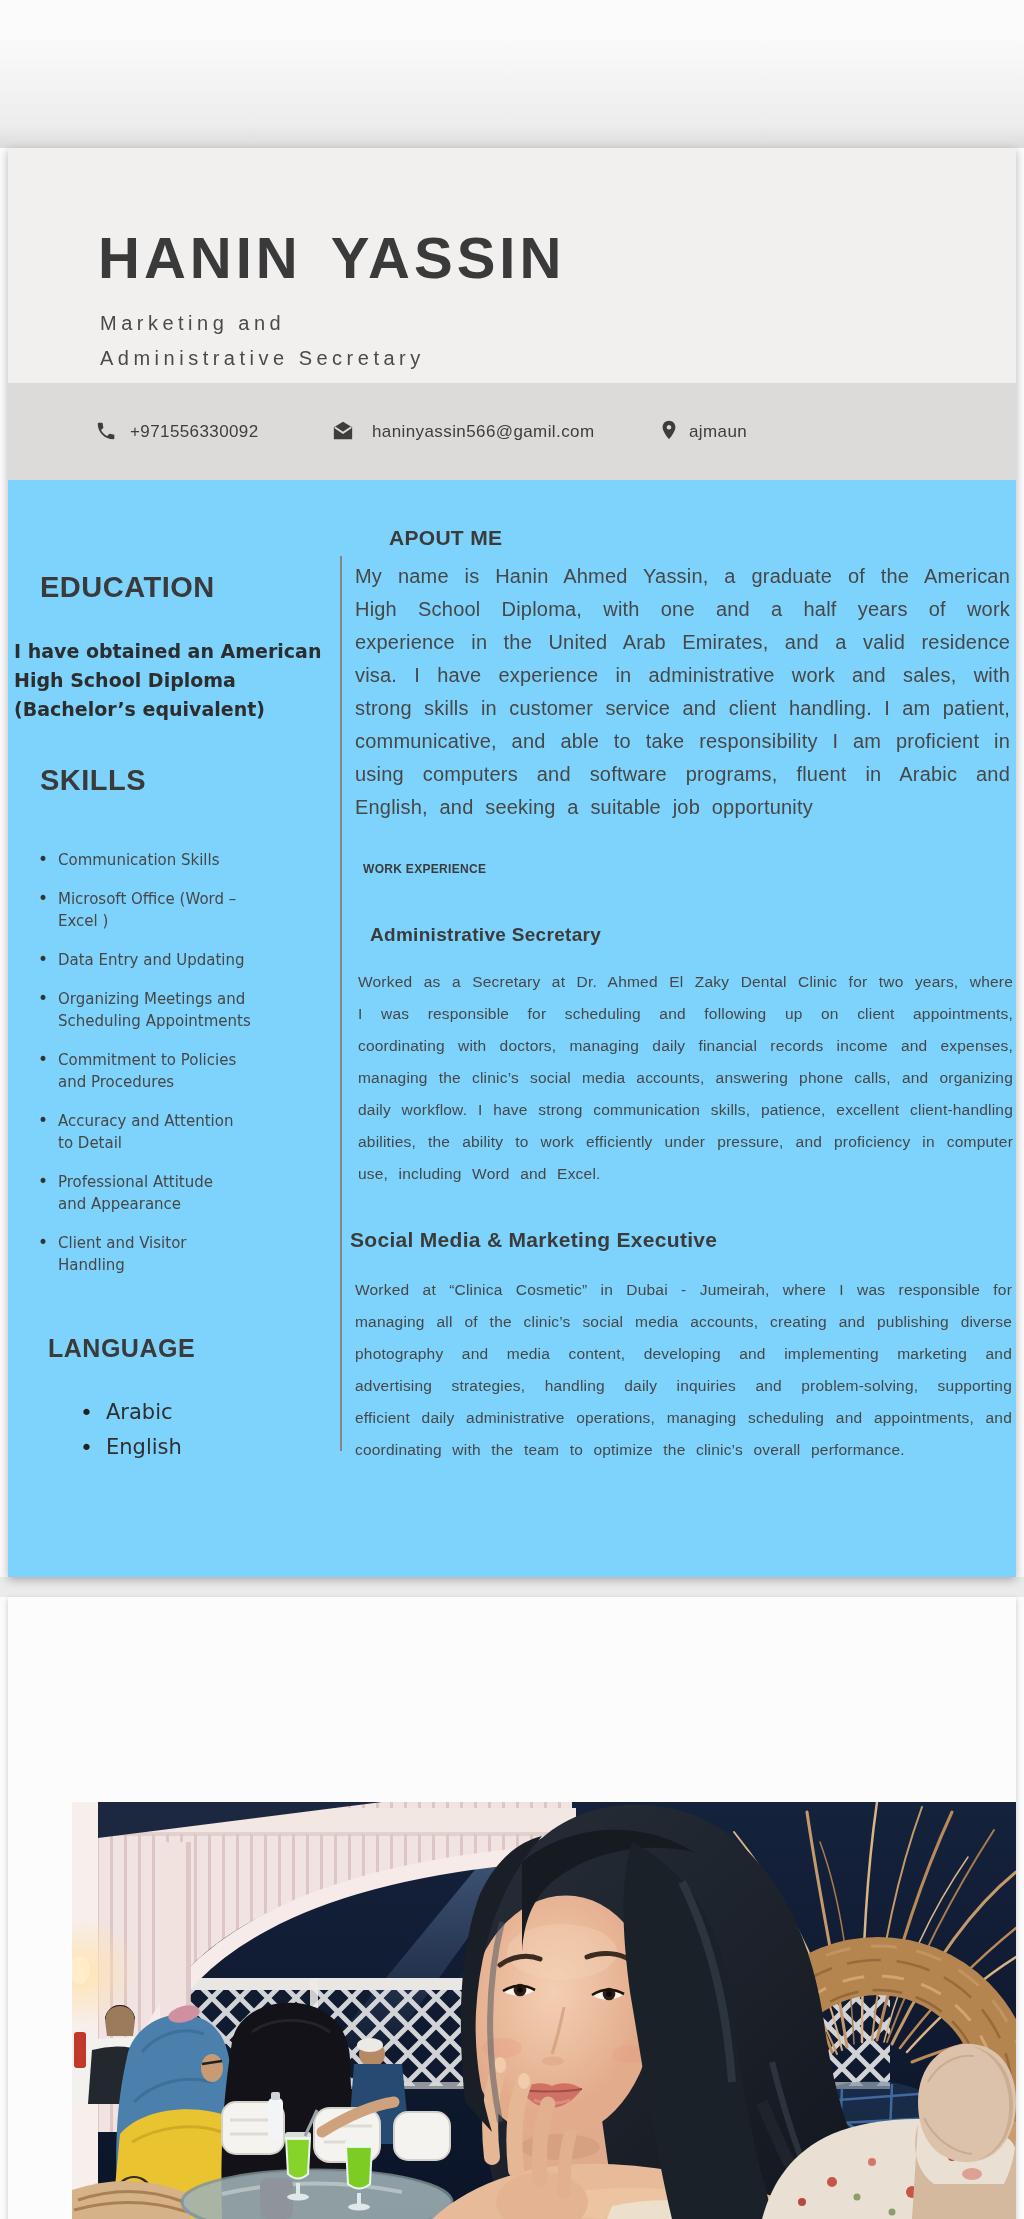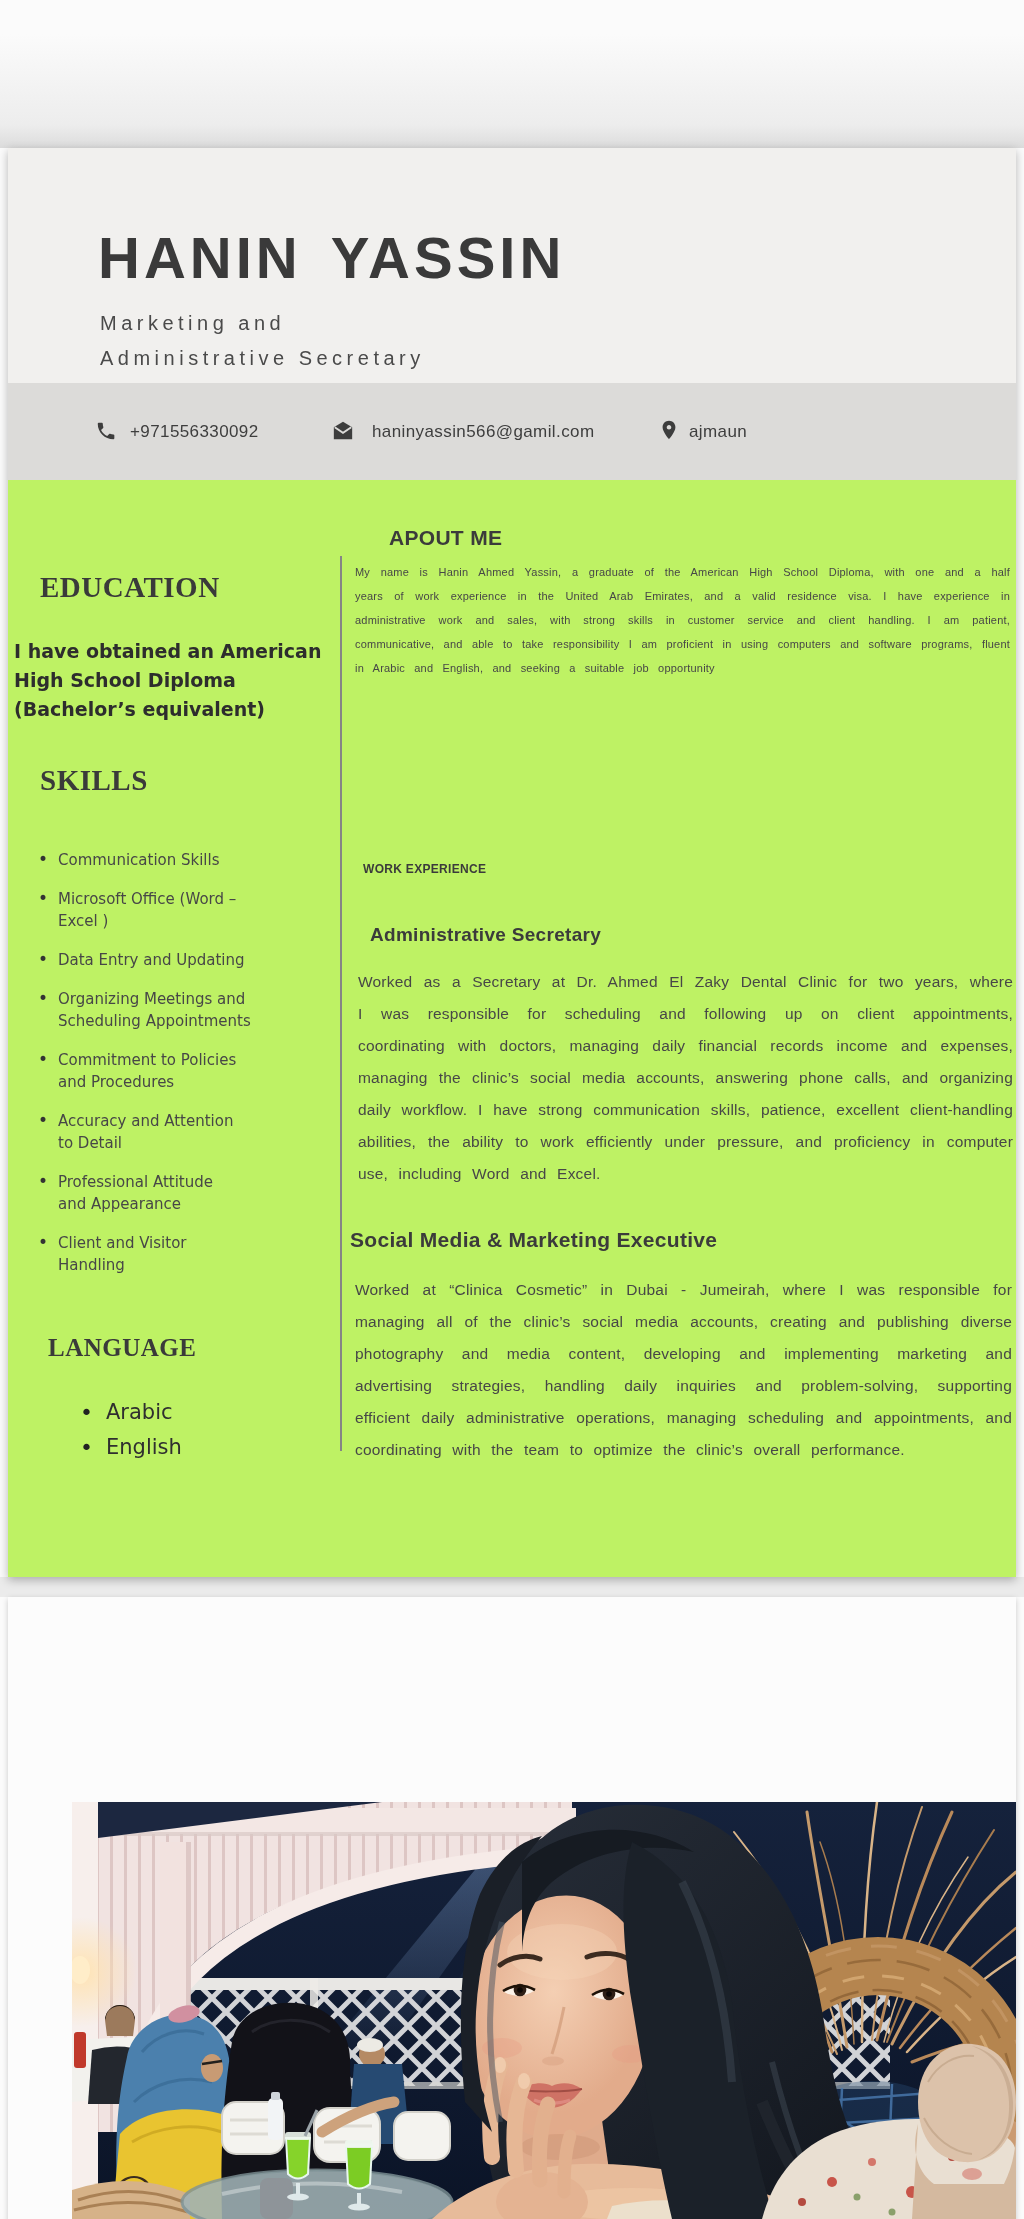--- a/index.html
+++ b/index.html
@@ -4,48 +4,48 @@
 <style>
   html,body{margin:0;padding:0;background:#fbfbfb;}
   body{width:1024px;height:2219px;overflow:hidden;font-family:"Liberation Sans",sans-serif;}
   .stage{position:relative;width:1024px;height:2219px;}
   .abs{position:absolute;}
   
   .top-shade{left:0;top:34px;width:1024px;height:114px;
     background:linear-gradient(180deg,rgba(250,250,250,0) 0%,rgba(229,229,229,.65) 80%,rgba(214,214,214,.85) 100%);}
   .page-gap{left:0;top:1577px;width:1024px;height:20px;background:#ebebeb;}
   
-  .page1{left:8px;top:148px;width:1008px;height:1429px;background:#bef264;box-shadow:0 3px 9px rgba(0,0,0,.28);}
+  .page1{left:8px;top:148px;width:1008px;height:1429px;background:#7dd3fc;box-shadow:0 3px 9px rgba(0,0,0,.28);}
   .header{left:0;top:0;width:1008px;height:235px;background:#f1f0ee;}
   .contactbar{left:0;top:235px;width:1008px;height:97px;background:#dcdbd9;}
   .name{left:90px;top:76px;font-size:58px;font-weight:bold;letter-spacing:4px;word-spacing:10px;color:#3a3a3a;}
   .subtitle{left:92px;top:158px;font-size:20px;letter-spacing:4.5px;line-height:35px;color:#4a4a4a;white-space:pre-line;}
   .c-icon{width:22px;height:22px;}
   .c-icon svg{width:22px;height:22px;display:block;}
   .c-text{font-size:17px;color:#3e3e3e;letter-spacing:.4px;}
   .divider{left:332px;top:408px;width:2px;height:895px;background:#858585;}
   
-  .h-left{font-family:Liberation Serif, serif;font-weight:bold;color:#3a3a3a;}
+  .h-left{font-family:Liberation Sans, sans-serif;font-weight:bold;color:#3a3a3a;}
   .edu-head{left:32px;top:423px;font-size:29px;letter-spacing:.5px;}
   .edu-text{left:6px;top:489px;width:320px;font-family:"DejaVu Sans",sans-serif;font-weight:bold;
     font-size:19px;line-height:29px;color:#2d2d2d;white-space:pre-line;}
   .skills-head{left:32px;top:616px;font-size:29px;letter-spacing:.5px;}
   .skills-list{left:16px;top:693px;width:250px;margin:8px;padding:0;list-style:none;}
   .skills-list li{position:relative;padding-left:26px;margin-bottom:17px;font-family:"DejaVu Sans",sans-serif;
     font-size:15px;line-height:22px;color:#474747;white-space:pre-line;}
   .skills-list li::before{content:"•";position:absolute;left:6px;top:-1px;font-size:17px;color:#333;}
   .lang-head{left:40px;top:1186px;font-size:25px;letter-spacing:.5px;}
   .lang-list{left:58px;top:1240px;margin:8px;padding:0;list-style:none;}
   .lang-list li{position:relative;padding-left:32px;margin-bottom:2px;font-family:"DejaVu Sans",sans-serif;
     font-size:21px;line-height:33px;color:#2f2f2f;}
   .lang-list li::before{content:"•";position:absolute;left:6px;top:0;font-size:22px;color:#222;}
   
   .h-right{font-weight:bold;color:#3b3b3b;letter-spacing:.3px;}
   .about-head{left:357px;top:378px;font-size:21px;margin-left:24px;}
-  .para{font-size:11px;line-height:24px;text-align:justify;word-spacing:6px;letter-spacing:.2px;color:#474747;}
+  .para{font-size:20px;line-height:33px;text-align:justify;word-spacing:6px;letter-spacing:.2px;color:#474747;}
   .about-text{left:347px;top:412px;width:655px;}
   .work-head{left:355px;top:714px;font-size:12px;}
   .job1-title{left:362px;top:776px;font-size:19px;}
   .job1-desc{left:350px;top:818px;width:655px;font-size:15.5px;line-height:32px;}
   .job2-title{left:342px;top:1080px;font-size:21px;}
   .job2-desc{left:347px;top:1126px;width:657px;font-size:15.5px;line-height:32px;}
   
   .page2{left:8px;top:1597px;width:1008px;height:700px;background:#fcfcfc;box-shadow:0 2px 6px rgba(0,0,0,.2);}
   .photo{left:64px;top:205px;width:944px;height:417px;overflow:hidden;background:#101b31;}
   .photo svg{display:block;}

